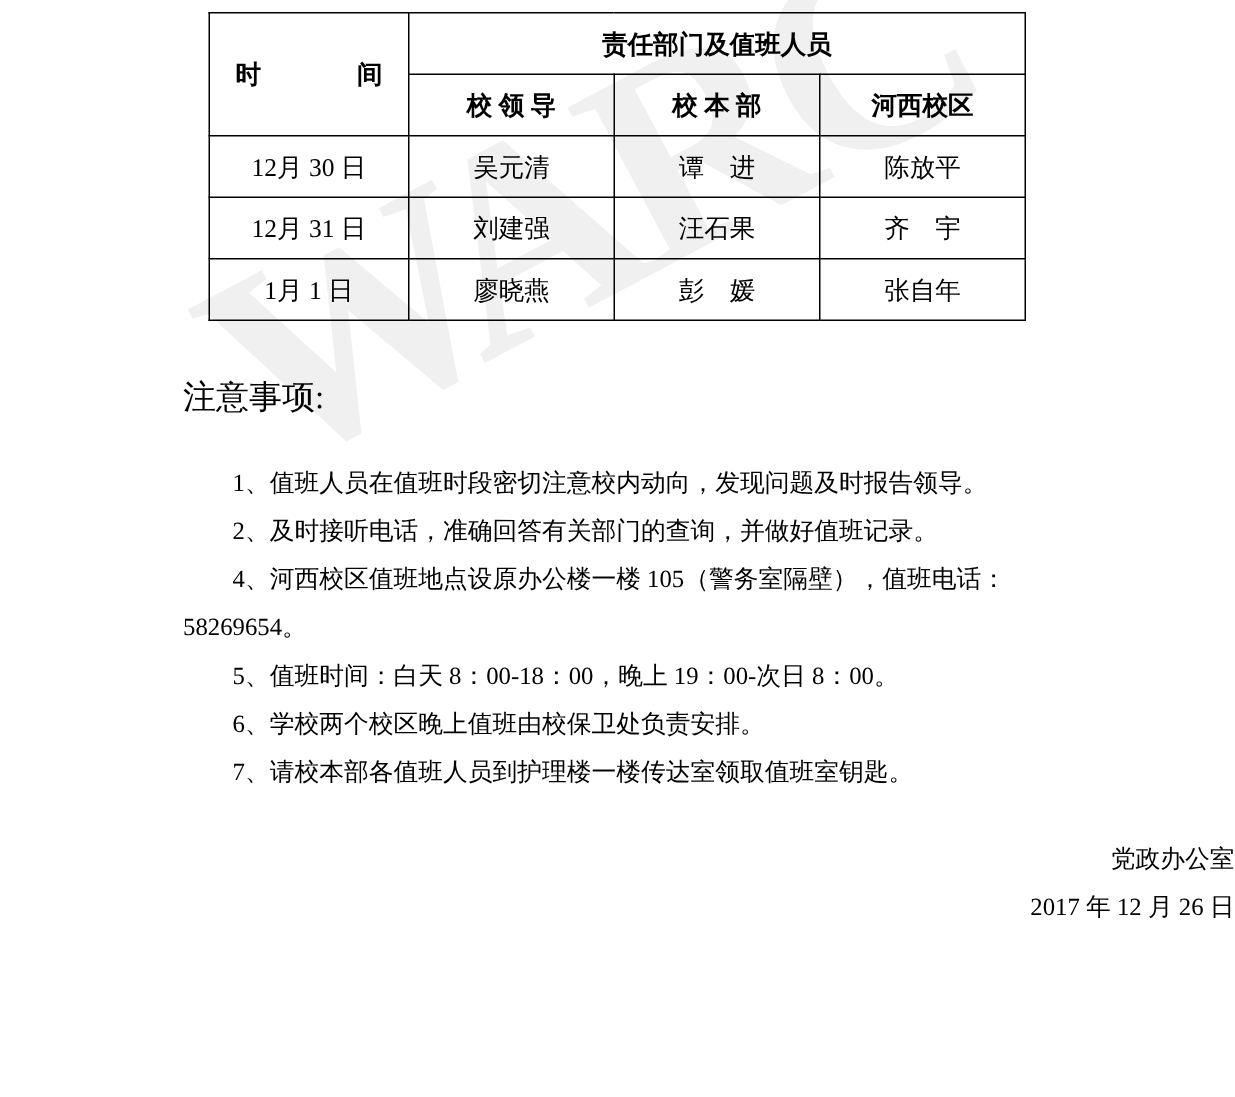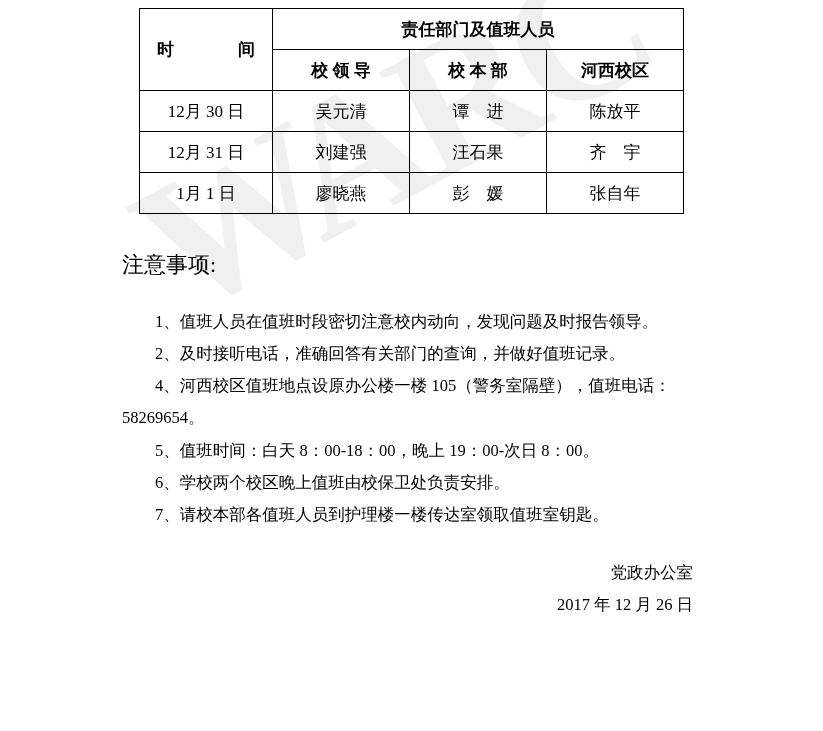--- a/index.html
+++ b/index.html
@@ -87,21 +87,20 @@
     font-size: 22px;
     margin-bottom: 19px;
   }
   .note-item {
     text-indent: 33px;
     margin: 0;
   }
 
   .signature {
     margin-top: 26px;
-    padding-right: 130px;
     text-align: right;
     font-family: "Liberation Serif", "DejaVu Serif", serif;
     font-size: 16.5px;
     line-height: 1.95;
   }
   .sig-line { display: block; }
 </style>
 </head>
 <body>
 

